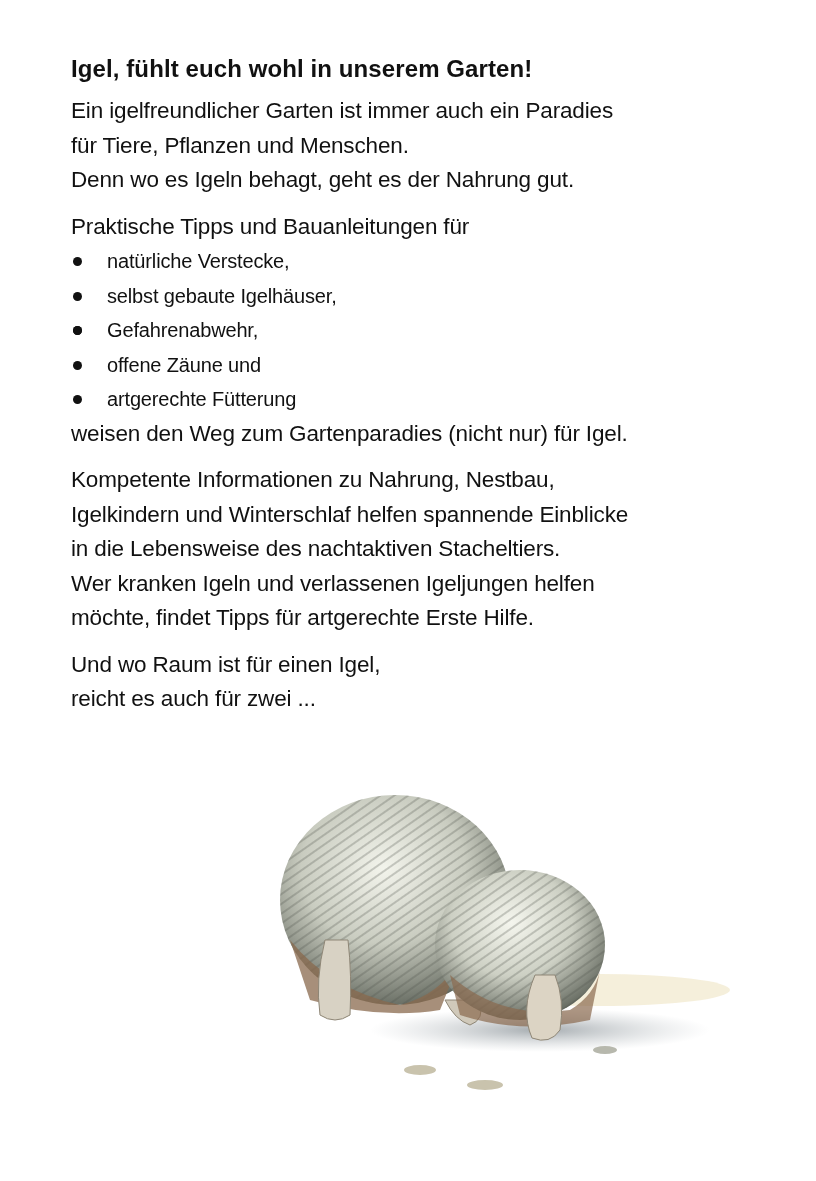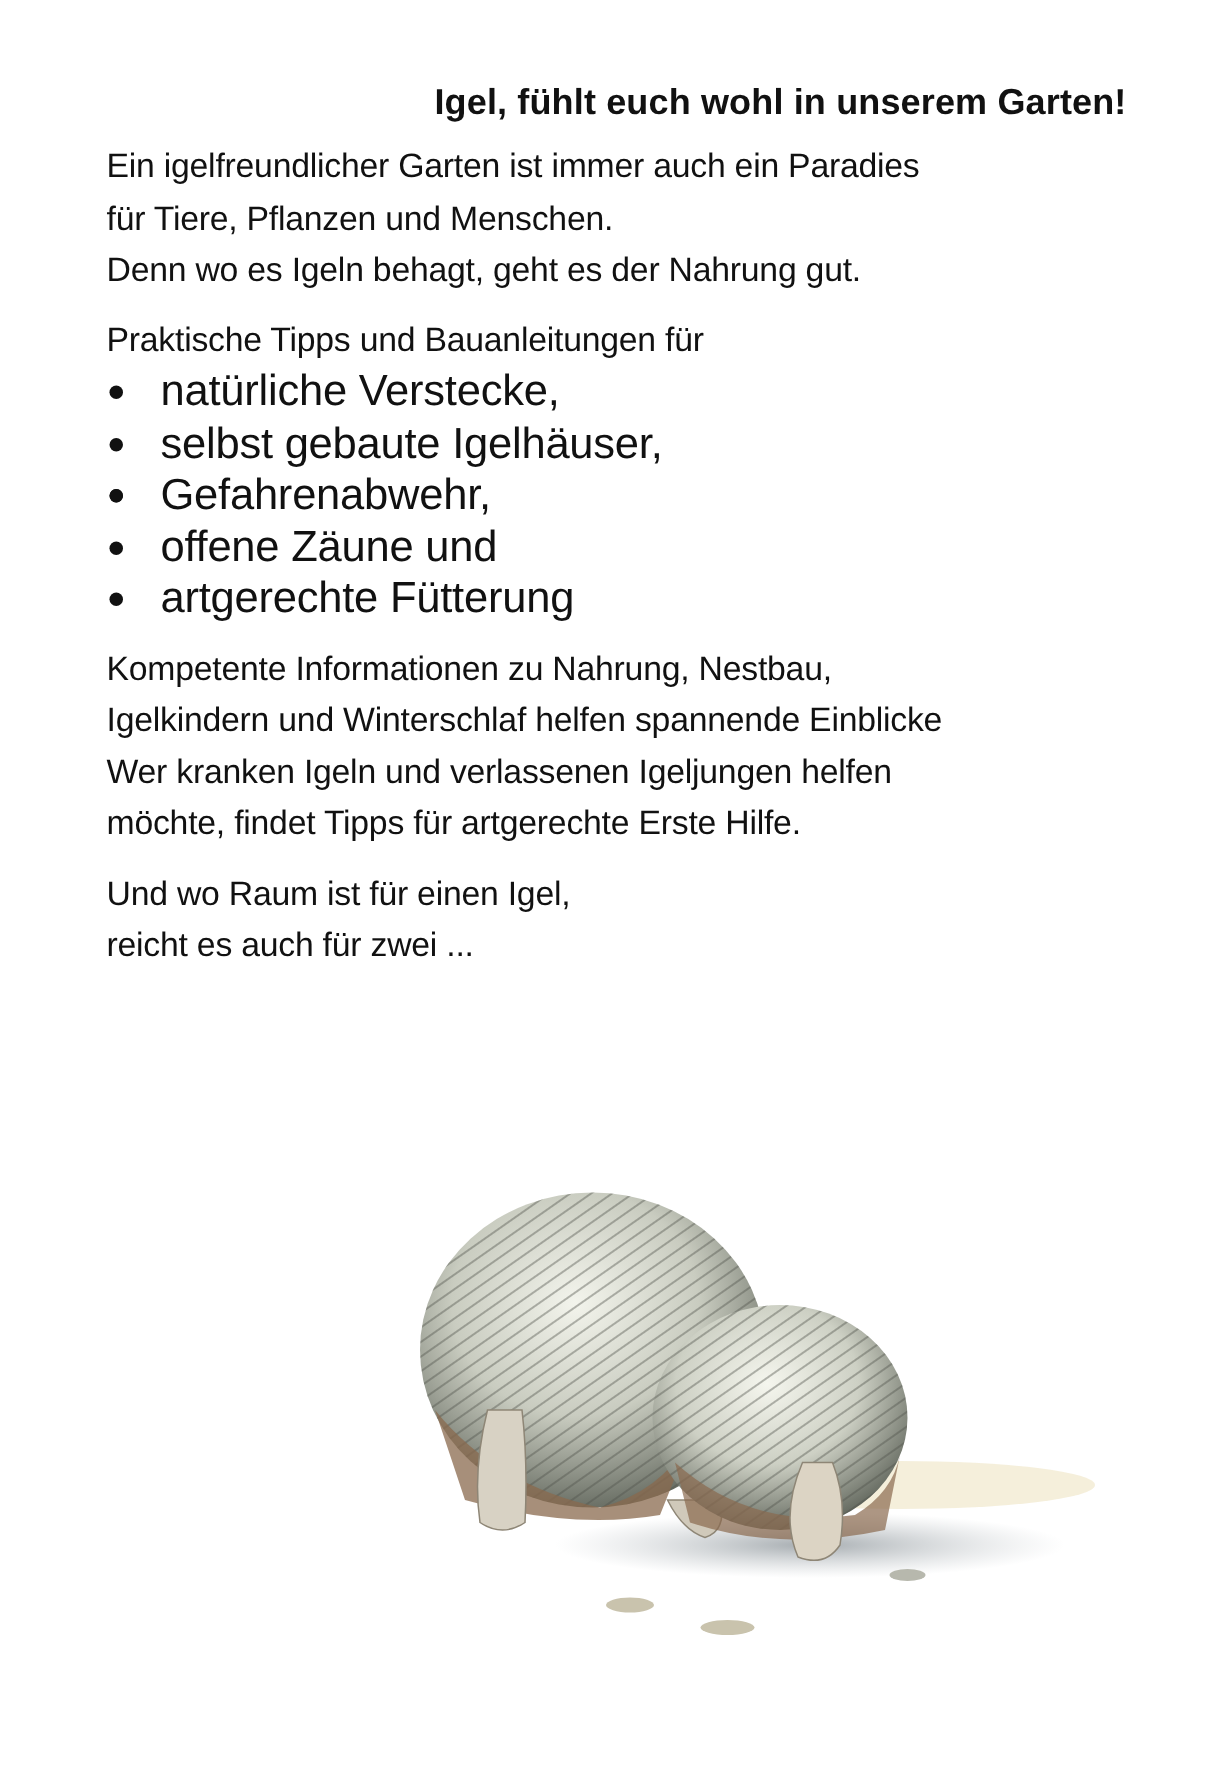--- a/index.html
+++ b/index.html
@@ -21,39 +21,38 @@
       top: 52px;
       width: 680px;
     }
     .title {
       font-family: "Liberation Sans", sans-serif;
       font-weight: bold;
       font-size: 24px;
       line-height: 34px;
       margin: 0 0 8px 0;
       letter-spacing: 0.1px;
-      text-align: right;
     }
     .para {
       font-size: 22.5px;
       line-height: 34.5px;
       margin: 0 0 12px 0;
       font-weight: normal;
       letter-spacing: -0.15px;
     }
     .line { display: block; white-space: nowrap; }
     .bullets {
       list-style: none;
       margin: 0;
       padding: 0;
     }
     .bullets li {
       position: relative;
       padding-left: 36px;
-      font-size: 29px;
+      font-size: 20px;
       line-height: 34.5px;
       white-space: nowrap;
       letter-spacing: -0.15px;
     }
     .bullet-dot {
       position: absolute;
       left: 2px;
       top: 13px;
       width: 9px;
       height: 9px;
@@ -83,25 +82,27 @@
   <div class="para">
     <span class="line">Praktische Tipps und Bauanleitungen für</span>
     <ul class="bullets">
       <li><span class="bullet-dot"></span><span>natürliche Verstecke,</span></li>
       <li><span class="bullet-dot"></span><span>selbst gebaute Igelhäuser,</span></li>
       <li><span class="bullet-dot"></span></li>
       <li><span class="bullet-dot"></span><span>Gefahrenabwehr,</span></li>
       <li><span class="bullet-dot"></span><span>offene Zäune und</span></li>
       <li><span class="bullet-dot"></span><span>artgerechte Fütterung</span></li>
     </ul>
+    <span class="line">weisen den Weg zum Gartenparadies (nicht nur) für Igel.</span>
   </div>
 
   <p class="para">
     <span class="line">Kompetente Informationen zu Nahrung, Nestbau,</span>
     <span class="line">Igelkindern und Winterschlaf helfen spannende Einblicke</span>
+    <span class="line">in die Lebensweise des nachtaktiven Stacheltiers.</span>
     <span class="line">Wer kranken Igeln und verlassenen Igeljungen helfen</span>
     <span class="line">möchte, findet Tipps für artgerechte Erste Hilfe.</span>
   </p>
 
   <p class="para">
     <span class="line">Und wo Raum ist für einen Igel,</span>
     <span class="line">reicht es auch für zwei ...</span>
   </p>
 </div>
 

